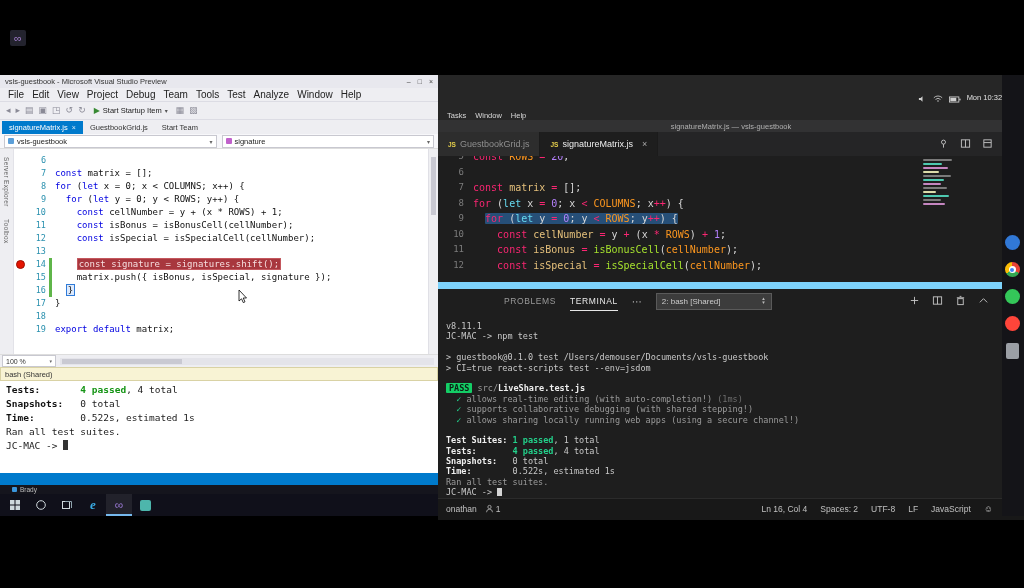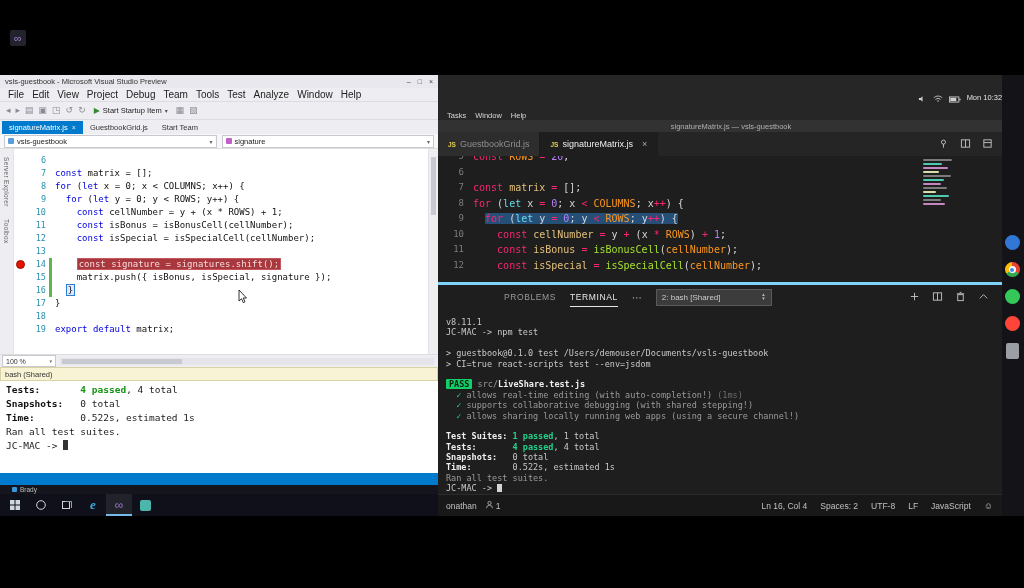--- a/index.html
+++ b/index.html
@@ -98,21 +98,21 @@
   .vsc-lines{margin-top:-7px;}
   .crow{display:flex;height:15.5px;align-items:center;}
   .cln{flex:0 0 26px;text-align:right;padding-right:9px;color:#7c7c7c;font-size:9px;}
   .ccode{white-space:pre;color:#d8d8d8;}
   .ccode .k{color:#f92672;} .ccode .s{color:#66d9ef;} .ccode .v{color:#e5c07b;}
   .ccode .o{color:#f92672;} .ccode .n2{color:#b581fd;} .ccode .c{color:#fd971f;margin-top:24px;}
   .ccode .f{color:#a6e22e;} .ccode .p{color:#d8d8d8;}
   .csel{background:#264f78;border-radius:1px;}
   .minimap{position:absolute;top:3px;right:59px;width:42px;}
   .mrow{height:2px;margin-bottom:2px;border-radius:1px;}
-  .vsc-panel{flex:1;display:flex;flex-direction:column;border-top:3px solid #7dd3fc;}
+  .vsc-panel{flex:1;display:flex;flex-direction:column;border-top:7px solid #7dd3fc;}
   .panel-head{flex:0 0 24px;display:flex;align-items:center;gap:14px;padding-left:66px;color:#9a9a9a;}
   .ptab{font-size:8.5px;letter-spacing:.6px;padding:5px 0;}
   .ptab.active{color:#e9e9e9;box-shadow:inset 0 -1px 0 #e7e7e7;}
   .pmore{color:#bbb;font-size:10px;}
   .psel{height:15px;min-width:104px;background:#3c3c3c;border:1px solid #5a5a5a;color:#ccc;display:flex;
     align-items:center;padding:0 5px;font-size:8px;gap:8px;}
   .psel .updown{display:flex;flex-direction:column;font-size:4.5px;line-height:4px;color:#bbb;margin-left:auto;}
   .pactions{margin-left:auto;display:flex;align-items:center;gap:12px;padding-right:12px;}
   .vsc-term{flex:1;font-family:"DejaVu Sans Mono",monospace;font-size:8.5px;line-height:10.4px;
     color:#c8c8c8;padding:8px 0 0 8px;overflow:hidden;}

